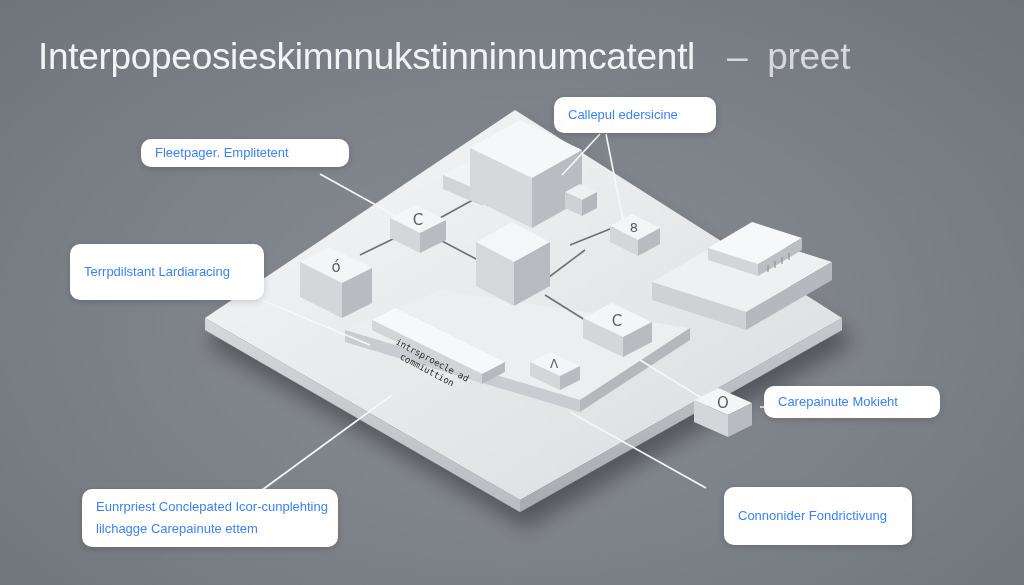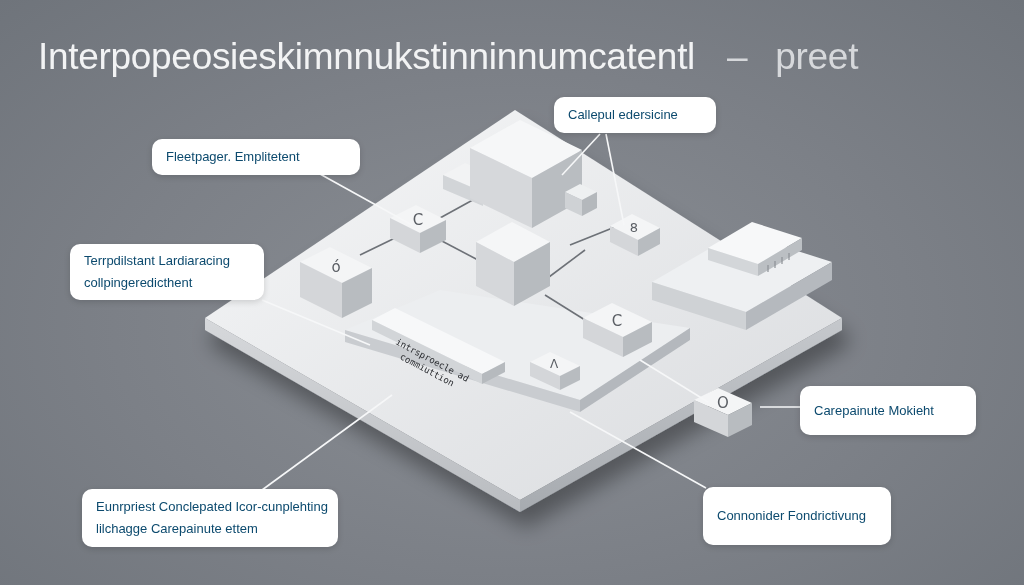--- a/index.html
+++ b/index.html
@@ -10,42 +10,42 @@
   }
   .title {
     position:absolute; left:38px; top:36px; font-size:37px; color:#f2f3f4;
     letter-spacing:-0.3px; white-space:nowrap; font-weight:400;
   }
   .title .suffix { color:#d6d8db; margin-left:22px; }
   .diagram { position:absolute; left:0; top:0; width:1024px; height:585px; }
   .callout {
     position:absolute; background:#ffffff; border-radius:10px;
     box-shadow: 0 2px 6px rgba(0,0,0,0.15);
-    color:#0c4a6e; font-size:13px; line-height:22px; padding:0 14px;
+    color:#3b82f6; font-size:13px; line-height:22px; padding:0 14px;
     display:flex; flex-direction:column; justify-content:center;
   }
   .callout span { display:block; white-space:nowrap; }
   .block-label {
     position:absolute; left:386px; top:330px; width:110px;
     transform: rotate(28deg); transform-origin: left top;
     font-family: "DejaVu Sans Mono", monospace; font-size:9px; line-height:11px;
     color:#2a2c30; text-align:center;
   }
   .glyph {
     position:absolute; font-family:"DejaVu Sans", sans-serif; color:#5a5e64;
     font-size:15px; transform: translate(-50%,-50%);
   }
 </style>
 </head>
 <body>
 
 <div class="title">
   <span>Interpopeosieskimnnukstinninnumcatentl</span>
   <span class="suffix">–</span>
-  <span class="suffix" style="margin-left:18px">preet</span>
+  <span class="suffix" style="margin-left:10px">preet</span>
 </div>
 
 <svg class="diagram" viewBox="0 0 1024 585" xmlns="http://www.w3.org/2000/svg">
   <defs>
     <linearGradient id="topG" x1="0" y1="0" x2="1" y2="1">
       <stop offset="0" stop-color="#f6f7f8"></stop>
       <stop offset="1" stop-color="#d9dbde"></stop>
     </linearGradient>
     <linearGradient id="sideL" x1="0" y1="0" x2="0" y2="1">
       <stop offset="0" stop-color="#d6d8db"></stop>
@@ -175,32 +175,31 @@
 <span class="glyph" style="left:634px;top:227px;font-size:13px">8</span>
 <span class="glyph" style="left:617px;top:321px">C</span>
 <span class="glyph" style="left:554px;top:364px;font-size:12px">Λ</span>
 <span class="glyph" style="left:723px;top:403px">O</span>
 
 <div class="block-label">
   <div>intrsproecle ad</div>
   <div>commiuttion</div>
 </div>
 
-<div class="callout" style="left:152px;top:139px;width:180px;height:36px">
+<div class="callout" style="left:141px;top:139px;width:180px;height:28px">
   <span>Fleetpager. Emplitetent</span>
 </div>
 <div class="callout" style="left:554px;top:97px;width:134px;height:36px">
   <span>Callepul edersicine</span>
 </div>
 <div class="callout" style="left:70px;top:244px;width:166px;height:56px">
   <span>Terrpdilstant Lardiaracing</span>
-  <span>collpingeredicthent</span>
-</div>
-<div class="callout" style="left:800px;top:386px;width:148px;height:49px">
+</div>
+<div class="callout" style="left:764px;top:386px;width:148px;height:32px">
   <span>Carepainute Mokieht</span>
 </div>
 <div class="callout" style="left:82px;top:489px;width:228px;height:58px">
   <span>Eunrpriest Conclepated Icor-cunplehting</span>
   <span>lilchagge Carepainute ettem</span>
 </div>
-<div class="callout" style="left:703px;top:487px;width:160px;height:58px">
+<div class="callout" style="left:724px;top:487px;width:160px;height:58px">
   <span>Connonider Fondrictivung</span>
 </div>
 
 </body></html>

